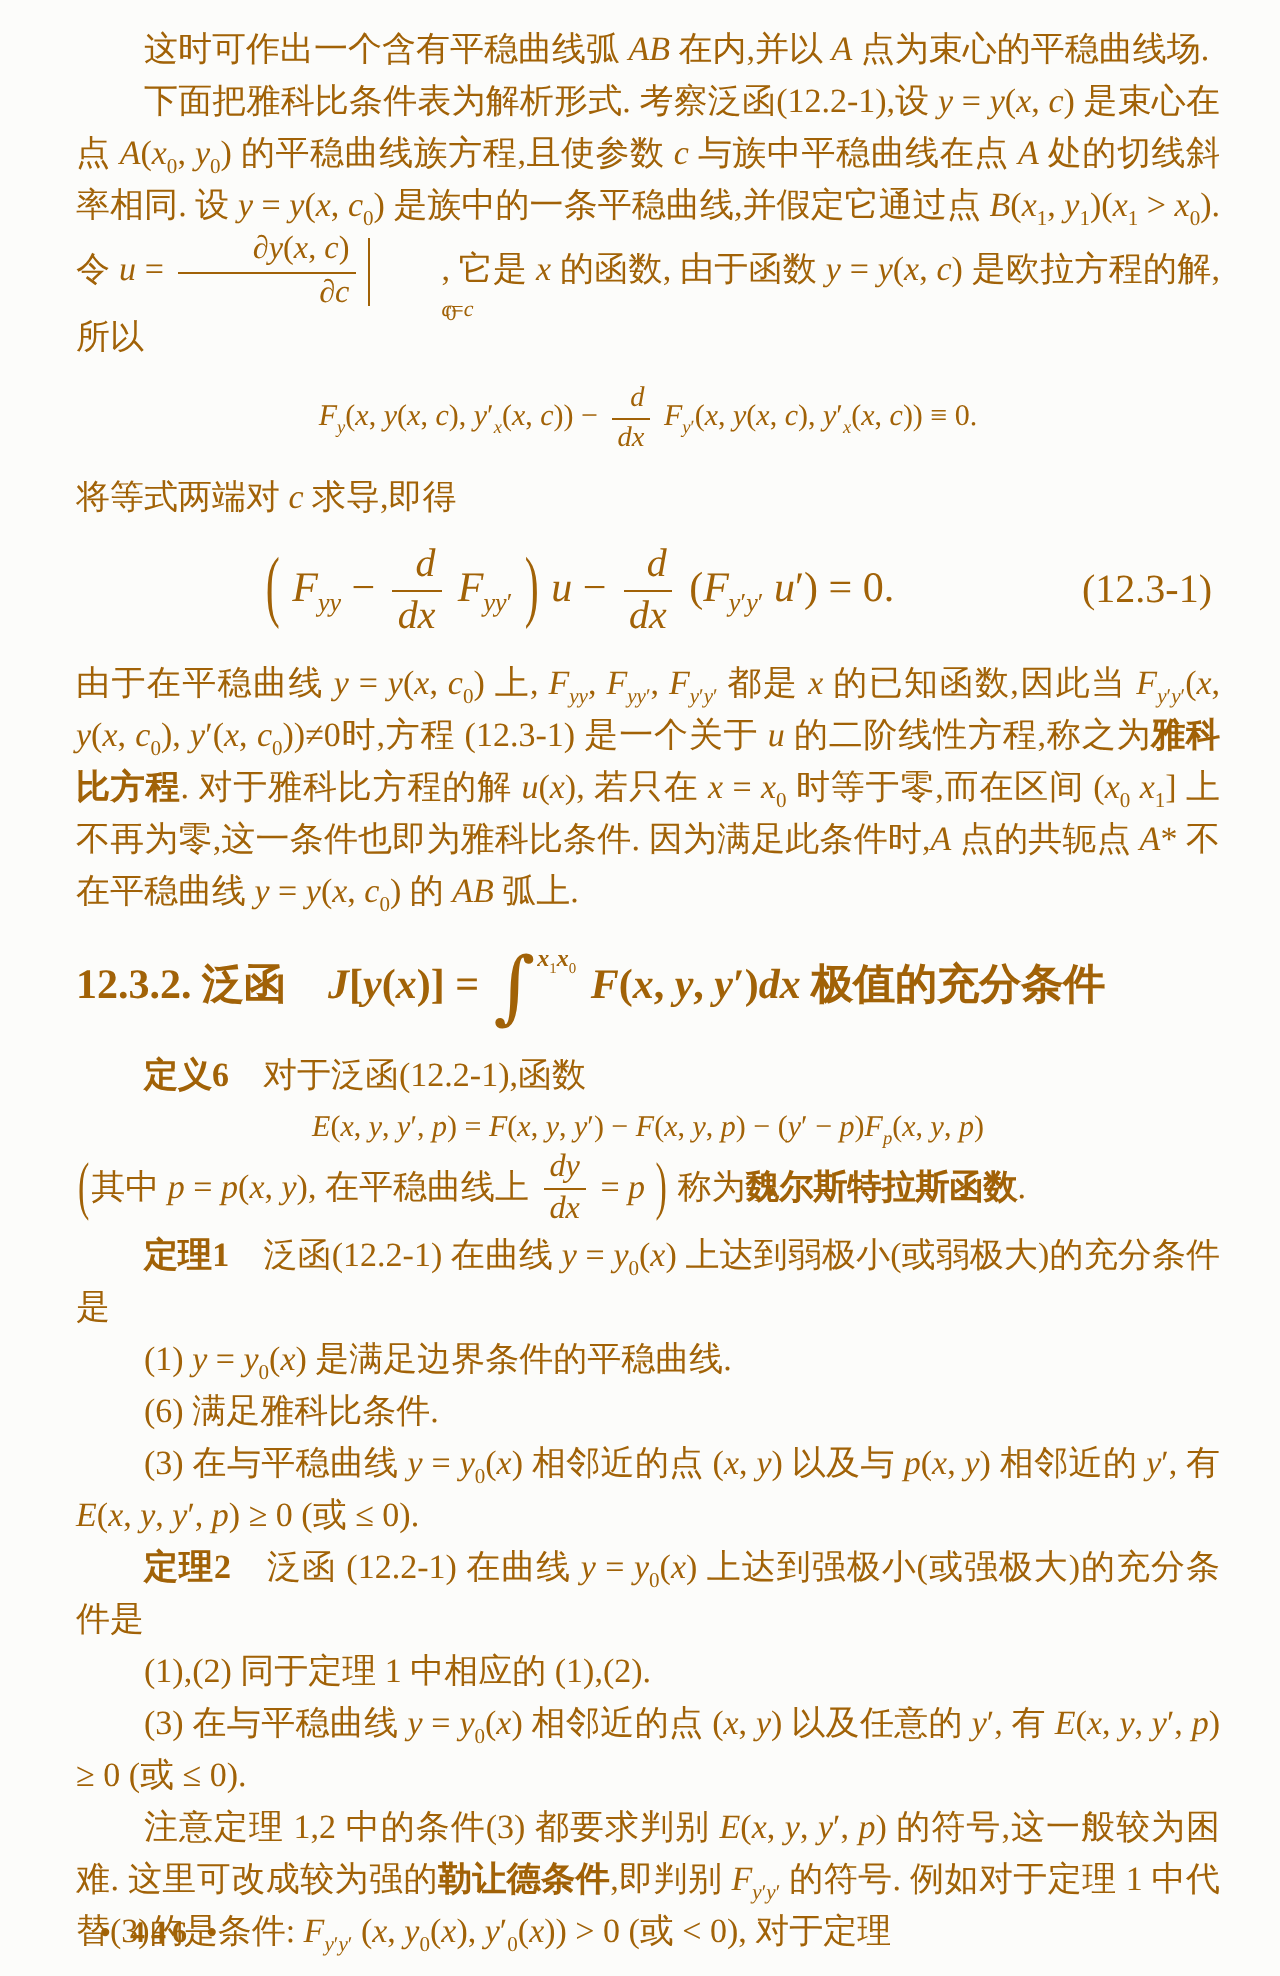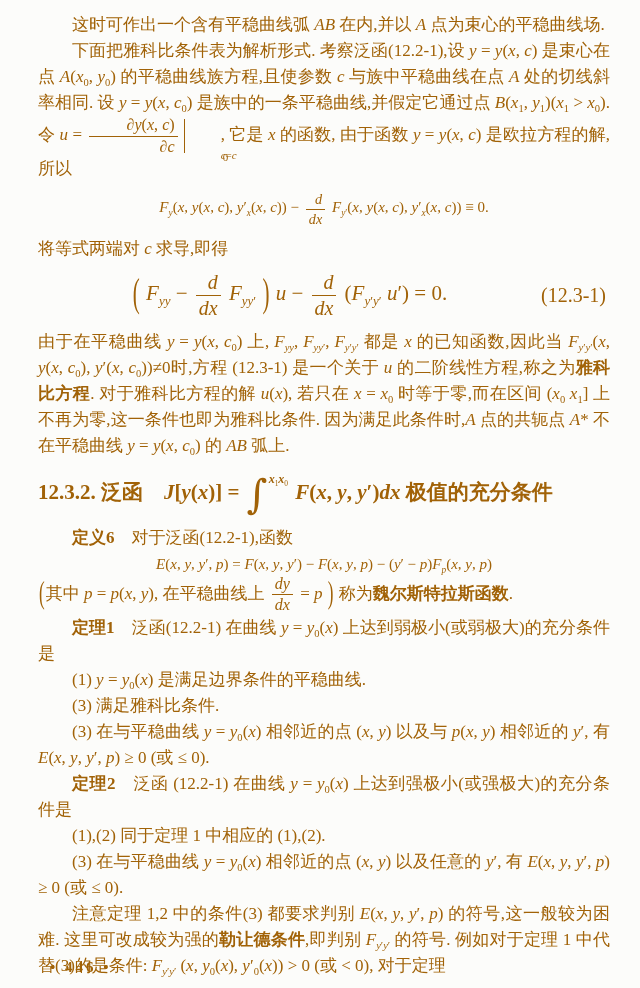--- a/index.html
+++ b/index.html
@@ -140,21 +140,21 @@
 
   <p class="para"><span class="bp">(</span>其中 <i>p</i> = <i>p</i>(<i>x</i>, <i>y</i>), 在平稳曲线上 <span class="fr">
         <span class="nu"><i>d</i><i>y</i></span>
         <span class="de"><i>d</i><i>x</i></span>
       </span> = <i>p</i> <span class="bp">)</span> 称为<b>魏尔斯特拉斯函数</b>.</p>
 
   <p class="para indent"><b>定理1</b>　泛函(12.2-1) 在曲线 <i>y</i> = <i>y</i><sub>0</sub>(<i>x</i>) 上达到弱极小(或弱极大)的充分条件是</p>
 
   <p class="para indent">(1) <i>y</i> = <i>y</i><sub>0</sub>(<i>x</i>) 是满足边界条件的平稳曲线.</p>
 
-  <p class="para indent">(3) 满足雅科比条件.</p>
+  <p class="para indent">(6) 满足雅科比条件.</p>
 
   <p class="para indent">(3) 在与平稳曲线 <i>y</i> = <i>y</i><sub>0</sub>(<i>x</i>) 相邻近的点 (<i>x</i>, <i>y</i>) 以及与 <i>p</i>(<i>x</i>, <i>y</i>) 相邻近的 <i>y</i>′, 有 <i>E</i>(<i>x</i>, <i>y</i>, <i>y</i>′, <i>p</i>) ≥ 0 (或 ≤ 0).</p>
 
   <p class="para indent"><b>定理2</b>　泛函 (12.2-1) 在曲线 <i>y</i> = <i>y</i><sub>0</sub>(<i>x</i>) 上达到强极小(或强极大)的充分条件是</p>
 
   <p class="para indent">(1),(2) 同于定理 1 中相应的 (1),(2).</p>
 
   <p class="para indent">(3) 在与平稳曲线 <i>y</i> = <i>y</i><sub>0</sub>(<i>x</i>) 相邻近的点 (<i>x</i>, <i>y</i>) 以及任意的 <i>y</i>′, 有 <i>E</i>(<i>x</i>, <i>y</i>, <i>y</i>′, <i>p</i>) ≥ 0 (或 ≤ 0).</p>
 
   <p class="para indent">注意定理 1,2 中的条件(3) 都要求判别 <i>E</i>(<i>x</i>, <i>y</i>, <i>y</i>′, <i>p</i>) 的符号,这一般较为困难. 这里可改成较为强的<b>勒让德条件</b>,即判别 <i>F</i><sub><i>y</i>′<i>y</i>′</sub> 的符号. 例如对于定理 1 中代替(3)的是条件: <i>F</i><sub><i>y</i>′<i>y</i>′</sub> (<i>x</i>, <i>y</i><sub>0</sub>(<i>x</i>), <i>y</i>′<sub>0</sub>(<i>x</i>)) &gt; 0 (或 &lt; 0), 对于定理</p>

